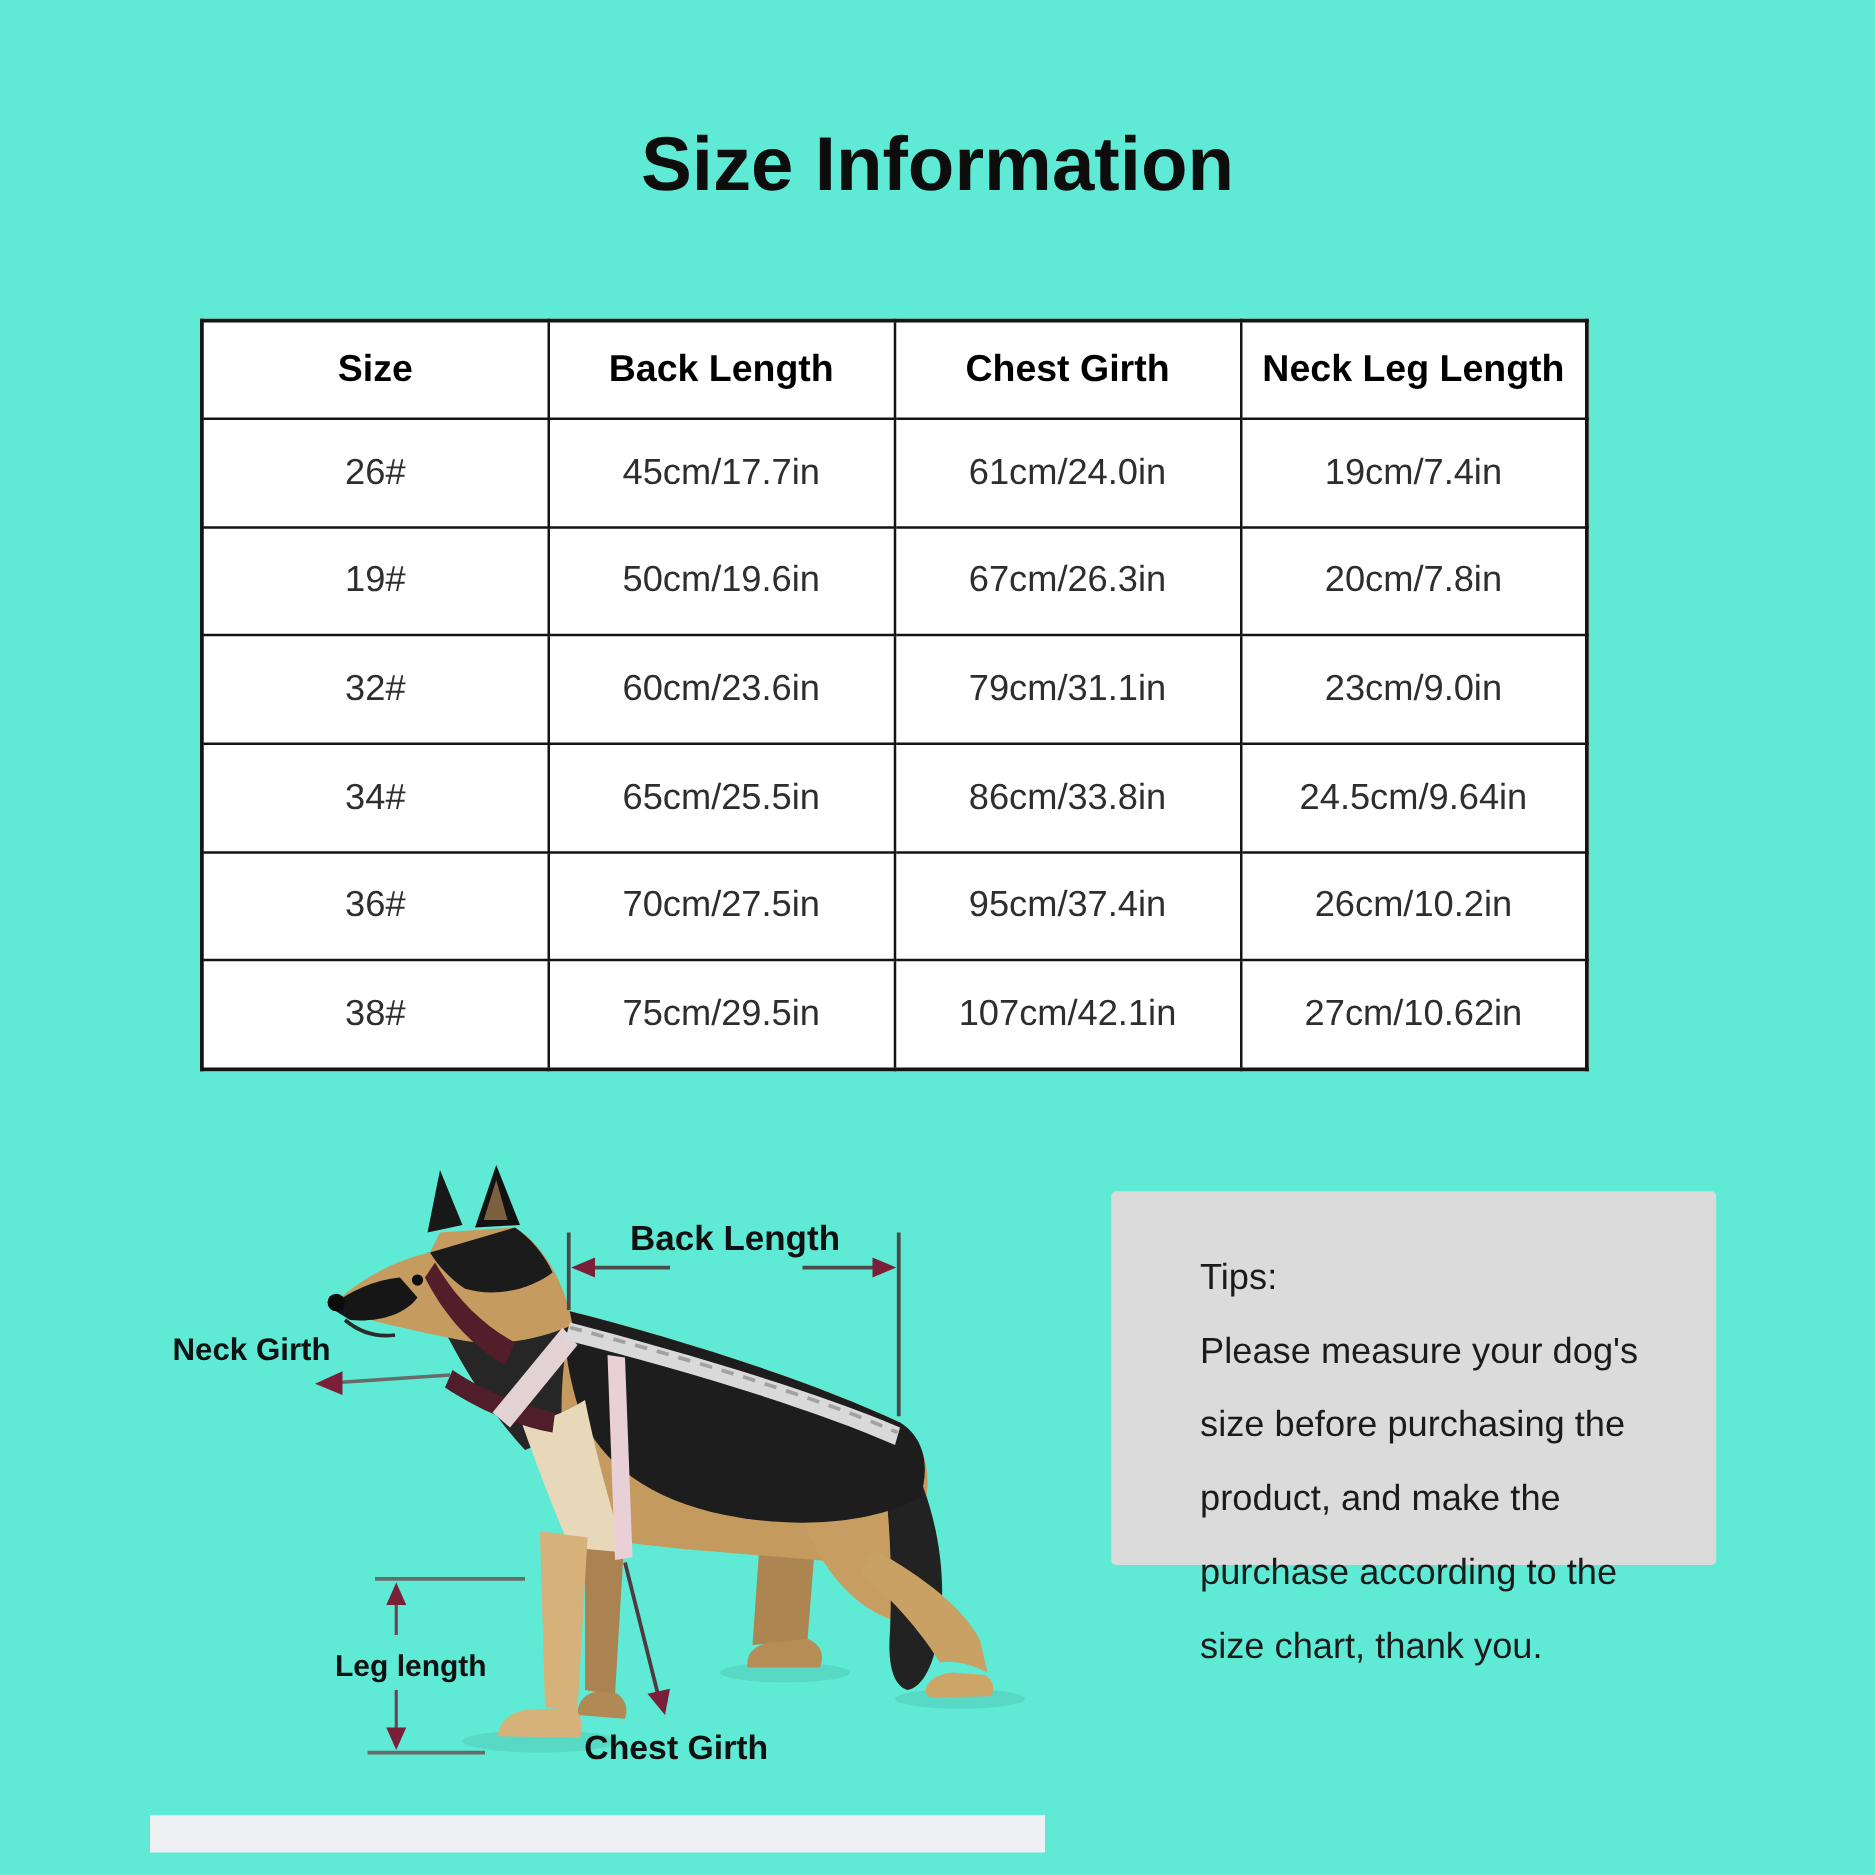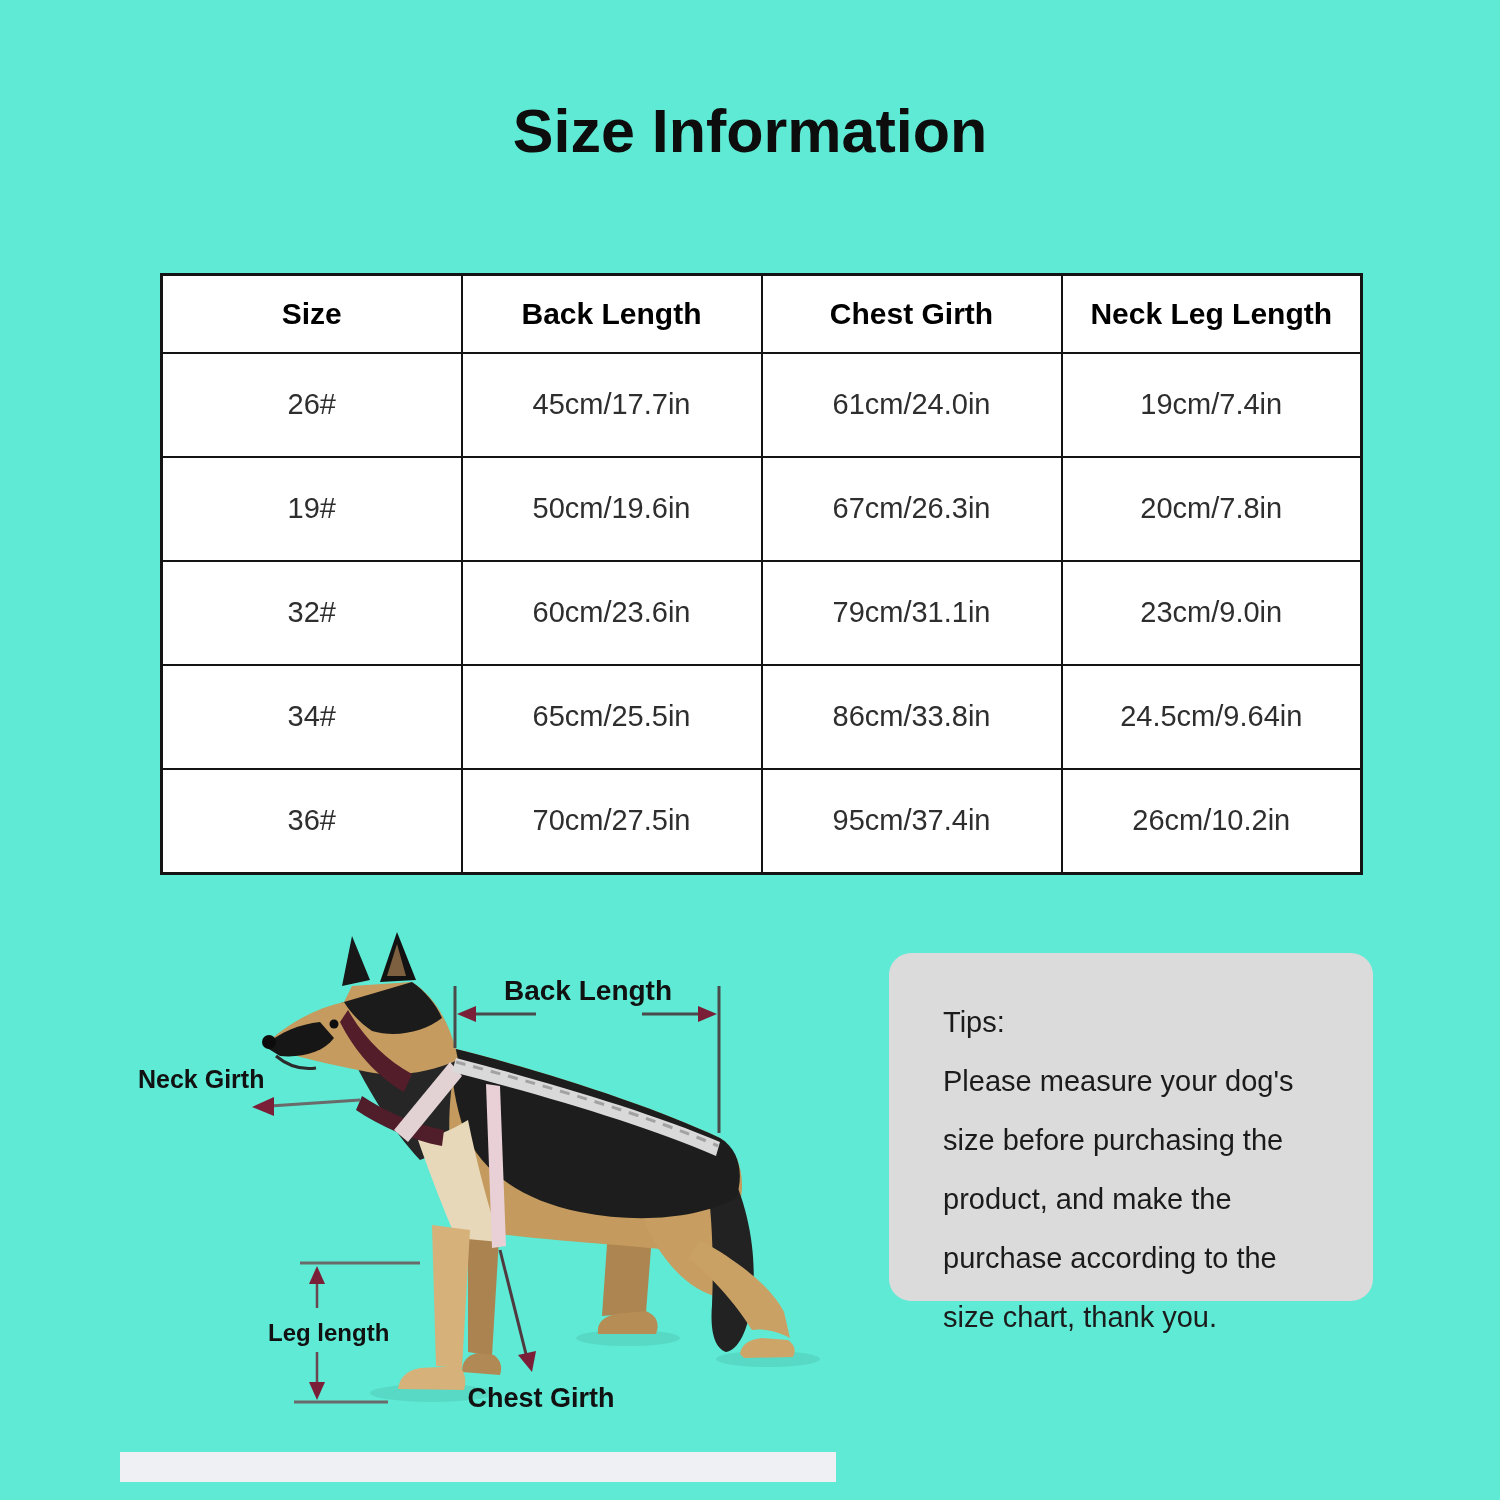--- a/index.html
+++ b/index.html
@@ -6,36 +6,36 @@
   .canvas{
     position:relative;width:1500px;height:1500px;background:#5eead4;
     font-family:"Liberation Sans",sans-serif;overflow:hidden;
   }
   .page-title{
     position:absolute;top:96px;left:0;width:1500px;margin:0;
     text-align:center;font-size:61px;font-weight:bold;color:#0d0d0d;
     letter-spacing:0px;
   }
   table.size-table{
-    position:absolute;left:160px;top:273px;width:1203px;height:602px;
+    position:absolute;left:160px;top:255px;width:1111px;height:602px;
     border-collapse:collapse;table-layout:fixed;background:#fff;
   }
   table.size-table th,table.size-table td{
     border:2px solid #141414;text-align:center;vertical-align:middle;
     padding:0;overflow:hidden;
   }
   table.size-table{border:3px solid #141414;}
   table.size-table th{font-size:30px;font-weight:bold;color:#000;height:76px;}
   table.size-table td{font-size:29px;font-weight:normal;color:#2e2e2e;height:75px;text-align:center;}
   .dog-diagram{position:absolute;left:70px;top:930px;width:800px;height:560px;}
   .dog-diagram text{font-family:"Liberation Sans",sans-serif;fill:#111;}
   .tips-box{
-    position:absolute;left:889px;top:953px;width:484px;height:348px;
-    background:#dbdbdb;border-radius:22px;box-sizing:border-box;
-    padding:40px 20px 0 54px;
+    position:absolute;left:889px;top:953px;width:484px;height:299px;
+    background:#dbdbdb;border-radius:4px;box-sizing:border-box;
+    padding:40px 20px 0 71px;
   }
   .tips-line{
     font-size:29px;line-height:59px;color:#1b1b1b;white-space:nowrap;
   }
 </style>
 </head>
 <body>
 
 <div class="canvas">
 
@@ -73,20 +73,26 @@
         <td>34#</td>
         <td>65cm/25.5in</td>
         <td>86cm/33.8in</td>
         <td>24.5cm/9.64in</td>
       </tr>
       <tr>
         <td>36#</td>
         <td>70cm/27.5in</td>
         <td>95cm/37.4in</td>
         <td>26cm/10.2in</td>
+      </tr>
+      <tr>
+        <td>38#</td>
+        <td>75cm/29.5in</td>
+        <td>107cm/42.1in</td>
+        <td>27cm/10.62in</td>
       </tr>
     </tbody>
   </table>
 
   <svg class="dog-diagram" viewBox="70 930 800 560">
 
     <rect x="120" y="1452" width="716" height="30" fill="#eef0f4"></rect>
 
     <g>
 

